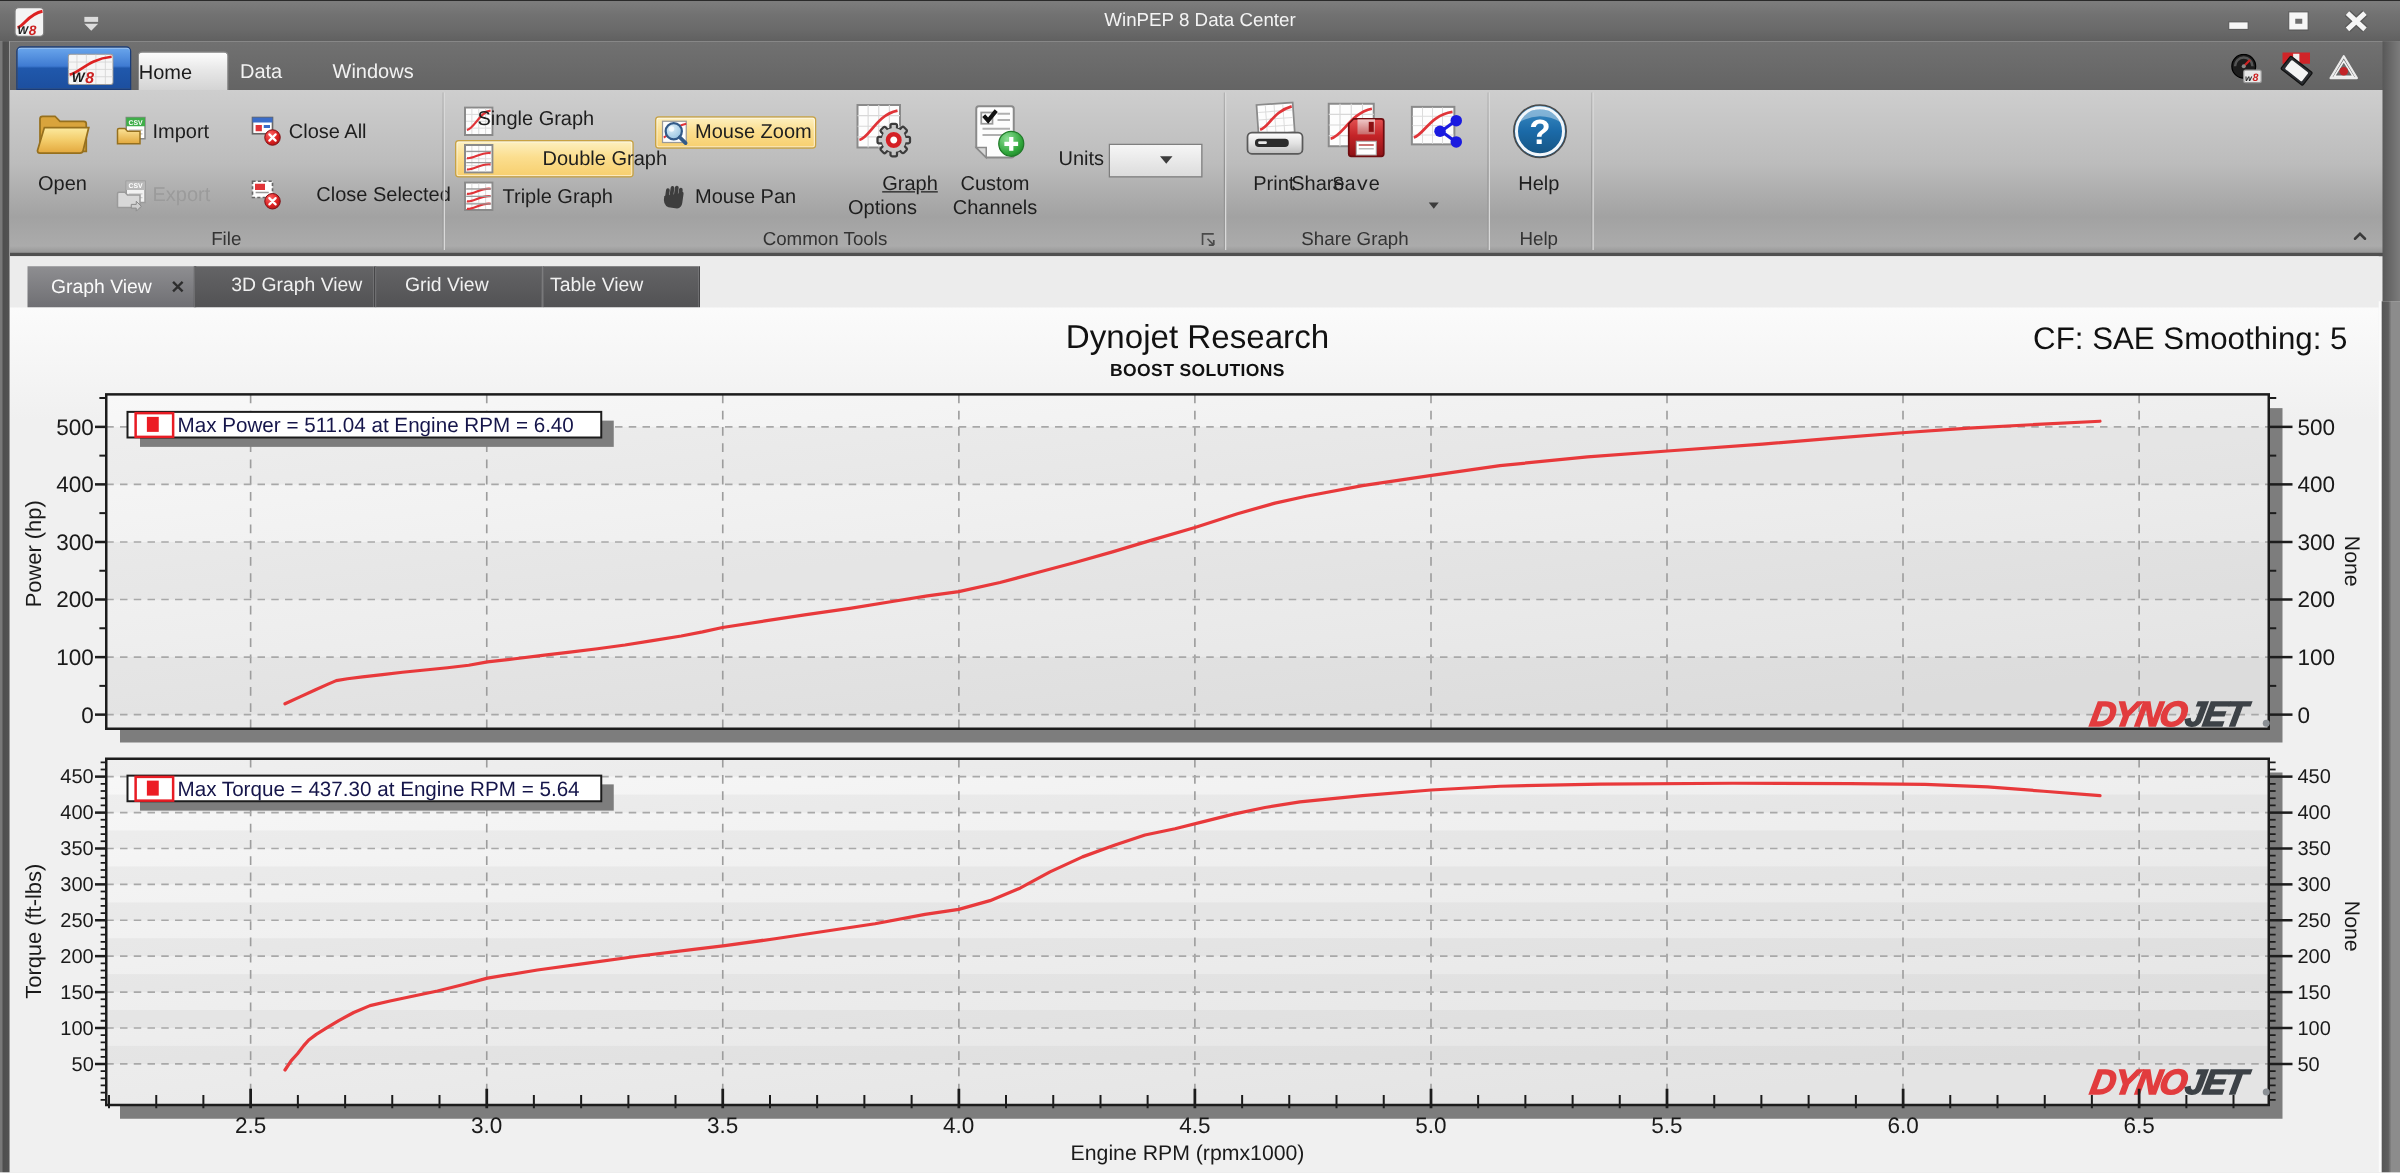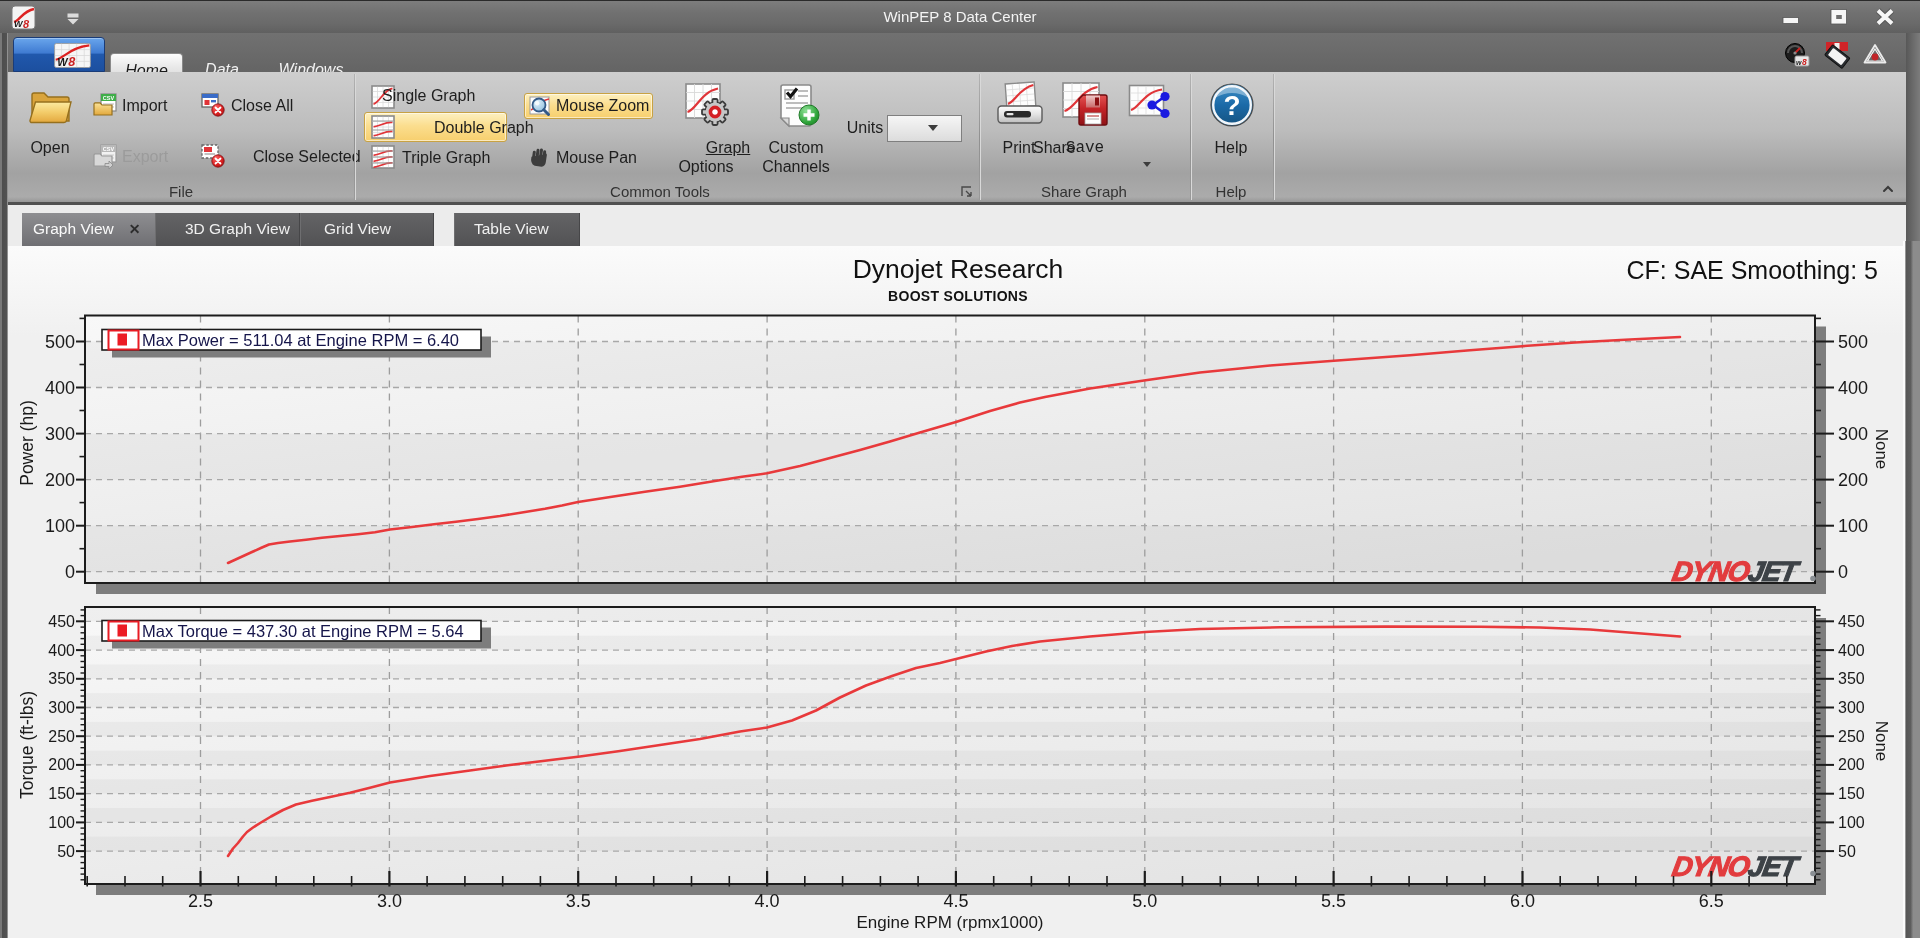--- a/index.html
+++ b/index.html
@@ -13,21 +13,21 @@
     background:linear-gradient(#7d7d7d,#717171 35%,#6a6a6a 70%,#606060);
     border-top:1px solid #2a2a2a; }
   #titlebar .caption { width:100%; text-align:center; top:7px; font-size:15px; color:#f4f4f4; }
 
   
   #tabrow { left:0; top:33px; width:1920px; height:39px;
     background:linear-gradient(#717171,#646464); }
   #appbtn { left:13px; top:4px; width:92px; height:35px; border-radius:4px 4px 0 0;
     background:linear-gradient(#6aa6ec,#3f7bd2 45%,#2058ac 50%,#1c4f9f);
     border:1px solid #1a3c78; box-shadow:inset 0 1px 0 rgba(255,255,255,.35); }
-  .rtab { top:20px; height:35px; line-height:34px; text-align:center; font-size:16px; color:#f2f2f2;font-style:italic; }
+  .rtab { top:8px; height:35px; line-height:34px; font-size:16px; color:#f2f2f2; }
   .rtab.active { background:linear-gradient(#fdfdfd,#e8e8e8 40%,#cfcfcf); color:#1c1c1c;
     border-radius:4px 4px 0 0; border:1px solid #8a8a8a; border-bottom:none; }
 
   
   #ribbon { left:0; top:72px; width:1920px; height:133px;
     background:linear-gradient(#cecece,#bcbcbc 45%,#a2a2a2 78%,#ababab 96%,#979797);
     border-bottom:3px solid #505050; }
   .gsep { top:2px; height:126px; width:2px;
     background:linear-gradient(#b3b3b3,#909090 50%,#9a9a9a);
     border-right:1px solid #d9d9d9; }
@@ -430,24 +430,24 @@
 <svg class="abs" style="left:961px;top:114px;" width="13" height="13" viewBox="0 0 13 13">
 <path d="M1,4 V1 H10 M1,4 V10" fill="none" stroke="#4a4a4a" stroke-width="1.4"></path>
 <path d="M5,5 l5,5 M10,10 v-4 M10,10 h-4" fill="none" stroke="#4a4a4a" stroke-width="1.4"></path>
     </svg>
 <svg class="abs" style="left:1881px;top:111px;" width="14" height="12" viewBox="0 0 14 12">
 <path d="M3,8 L7,4 L11,8" fill="none" stroke="#3a3a3a" stroke-width="2" stroke-linecap="round"></path>
     </svg>
   </div>
 
   <div id="substrip" class="abs">
-    <div class="dtab active abs" style="left:14px;width:135px;padding-left:11px;">Graph View<span style="margin-left:15px;font-size:14px;font-weight:bold;color:#2d2d2d;">✕</span></div>
+    <div class="dtab active abs" style="left:14px;width:135px;padding-left:11px;text-align:center;">Graph View<span style="margin-left:15px;font-size:14px;font-weight:bold;color:#2d2d2d;">✕</span></div>
     <div class="dtab abs" style="left:147px;width:145px;padding-left:30px;">3D Graph View</div>
     <div class="dtab abs" style="left:292px;width:134px;padding-left:24px;">Grid View</div>
-    <div class="dtab abs" style="left:426px;width:126px;padding-left:20px;margin-left:20px;">Table View</div>
+    <div class="dtab abs" style="left:426px;width:126px;padding-left:6px;">Table View</div>
   </div>
 
   <div id="panel" class="abs"></div>
   <div id="framL" class="abs"></div>
   <div id="framR" class="abs"></div>
   <div id="framRtop" class="abs"></div>
 
   <svg id="chartsvg" width="1920" height="938" viewBox="0 0 1920 938" style="position:absolute;left:0;top:0;font-family:'Liberation Sans',sans-serif;">
 <defs>
 <linearGradient id="plotg" x1="0" y1="0" x2="0.7" y2="1">

